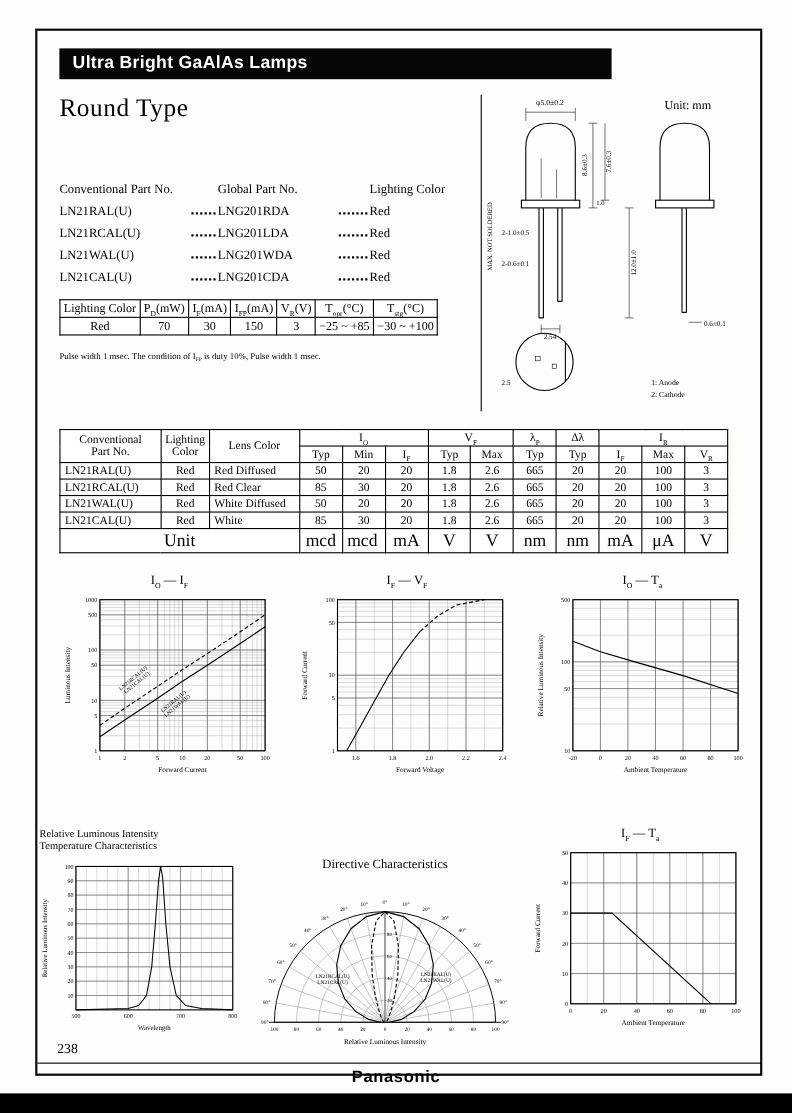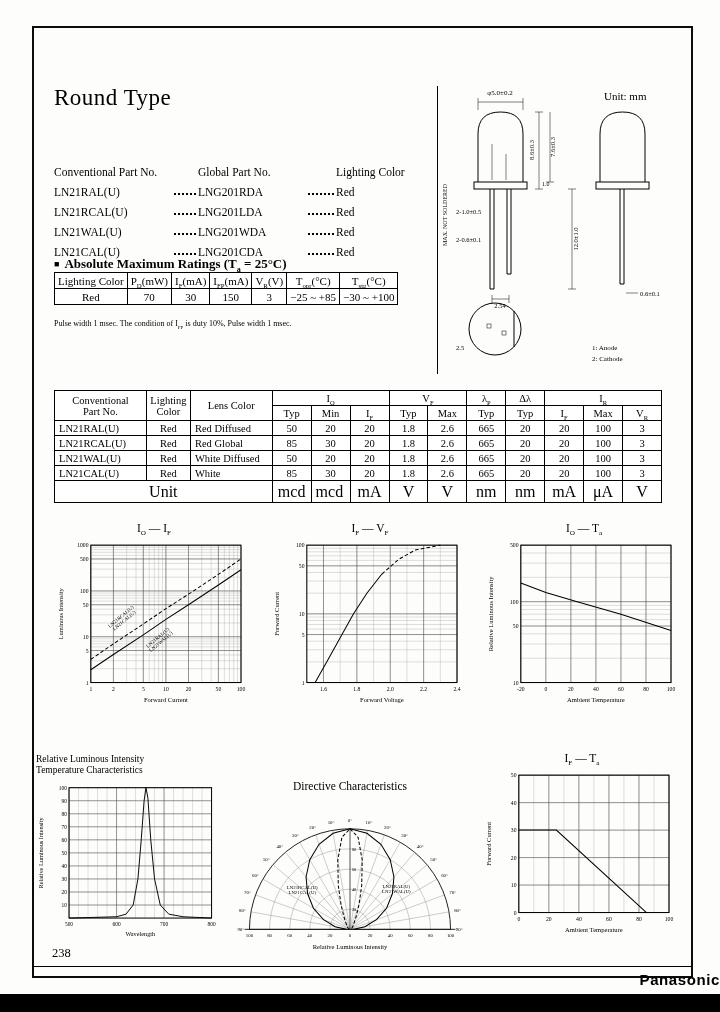--- a/index.html
+++ b/index.html
@@ -34,31 +34,32 @@
   .pre{white-space:pre-line;}
   sub{font-size:62%;line-height:0;}
   figure.chart{position:absolute;}
   .ctitle{text-align:center;font-size:11.5px;margin-bottom:2px;}
   .ctitle.left{text-align:left;font-size:9.5px;line-height:1.2;}
   .chart svg{width:100%;display:block;}
   svg text{font-family:"Liberation Serif",serif;fill:#000;}
   #mech{left:440px;top:84px;width:252px;height:292px;}
   .pageno{left:52px;top:946px;font-size:12.5px;}
   .rule{left:34px;top:966px;width:658px;border-top:1.5px solid #000;}
-  .brand{left:0;top:971px;width:720px;text-align:right;font-family:"Liberation Sans",sans-serif;
+  .brand{left:0;top:971px;width:720px;text-align:center;font-family:"Liberation Sans",sans-serif;
          font-weight:bold;font-size:15px;letter-spacing:.6px;}
   .bottombar{left:0;top:994px;width:720px;height:18px;background:#000;}
 </style>
 </head>
 <body>
 
 <div class="page">
 
   <div class="border"></div>
 
+  <div class="banner">Ultra Bright GaAlAs Lamps</div>
 
   <div class="round">Round Type</div>
   <div class="unitnote">Unit: mm</div>
   <div class="vsep"></div>
 
   <div class="plist">
     <div class="plist-head">
       <span>Conventional Part No.</span>
       <span></span>
       <span>Global Part No.</span>
@@ -88,23 +89,20 @@
     </div>
     <div class="plist-row">
       <span>LN21CAL(U)</span>
       <span class="leader"></span>
       <span>LNG201CDA</span>
       <span class="leader"></span>
       <span>Red</span>
     </div>
   </div>
 
-  <div class="sectitle st-abs">
-    <span class="bullet">■</span><span>Absolute Maximum Ratings (T<sub>a</sub> = 25°C)</span>
-  </div>
   <table class="abs-table">
     <thead>
       <tr>
           <th>Lighting Color</th>
           <th>P<sub>D</sub>(mW)</th>
           <th>I<sub>F</sub>(mA)</th>
           <th>I<sub>FP</sub>(mA)</th>
           <th>V<sub>R</sub>(V)</th>
           <th>T<sub>opr</sub>(°C)</th>
           <th>T<sub>stg</sub>(°C)</th>
@@ -223,21 +221,21 @@
           <td>2.6</td>
           <td>665</td>
           <td>20</td>
           <td>20</td>
           <td>100</td>
           <td>3</td>
         </tr>
         <tr>
           <td>LN21RCAL(U)</td>
           <td>Red</td>
-          <td>Red Global</td>
+          <td>Red Clear</td>
           <td>85</td>
           <td>30</td>
           <td>20</td>
           <td>1.8</td>
           <td>2.6</td>
           <td>665</td>
           <td>20</td>
           <td>20</td>
           <td>100</td>
           <td>3</td>

